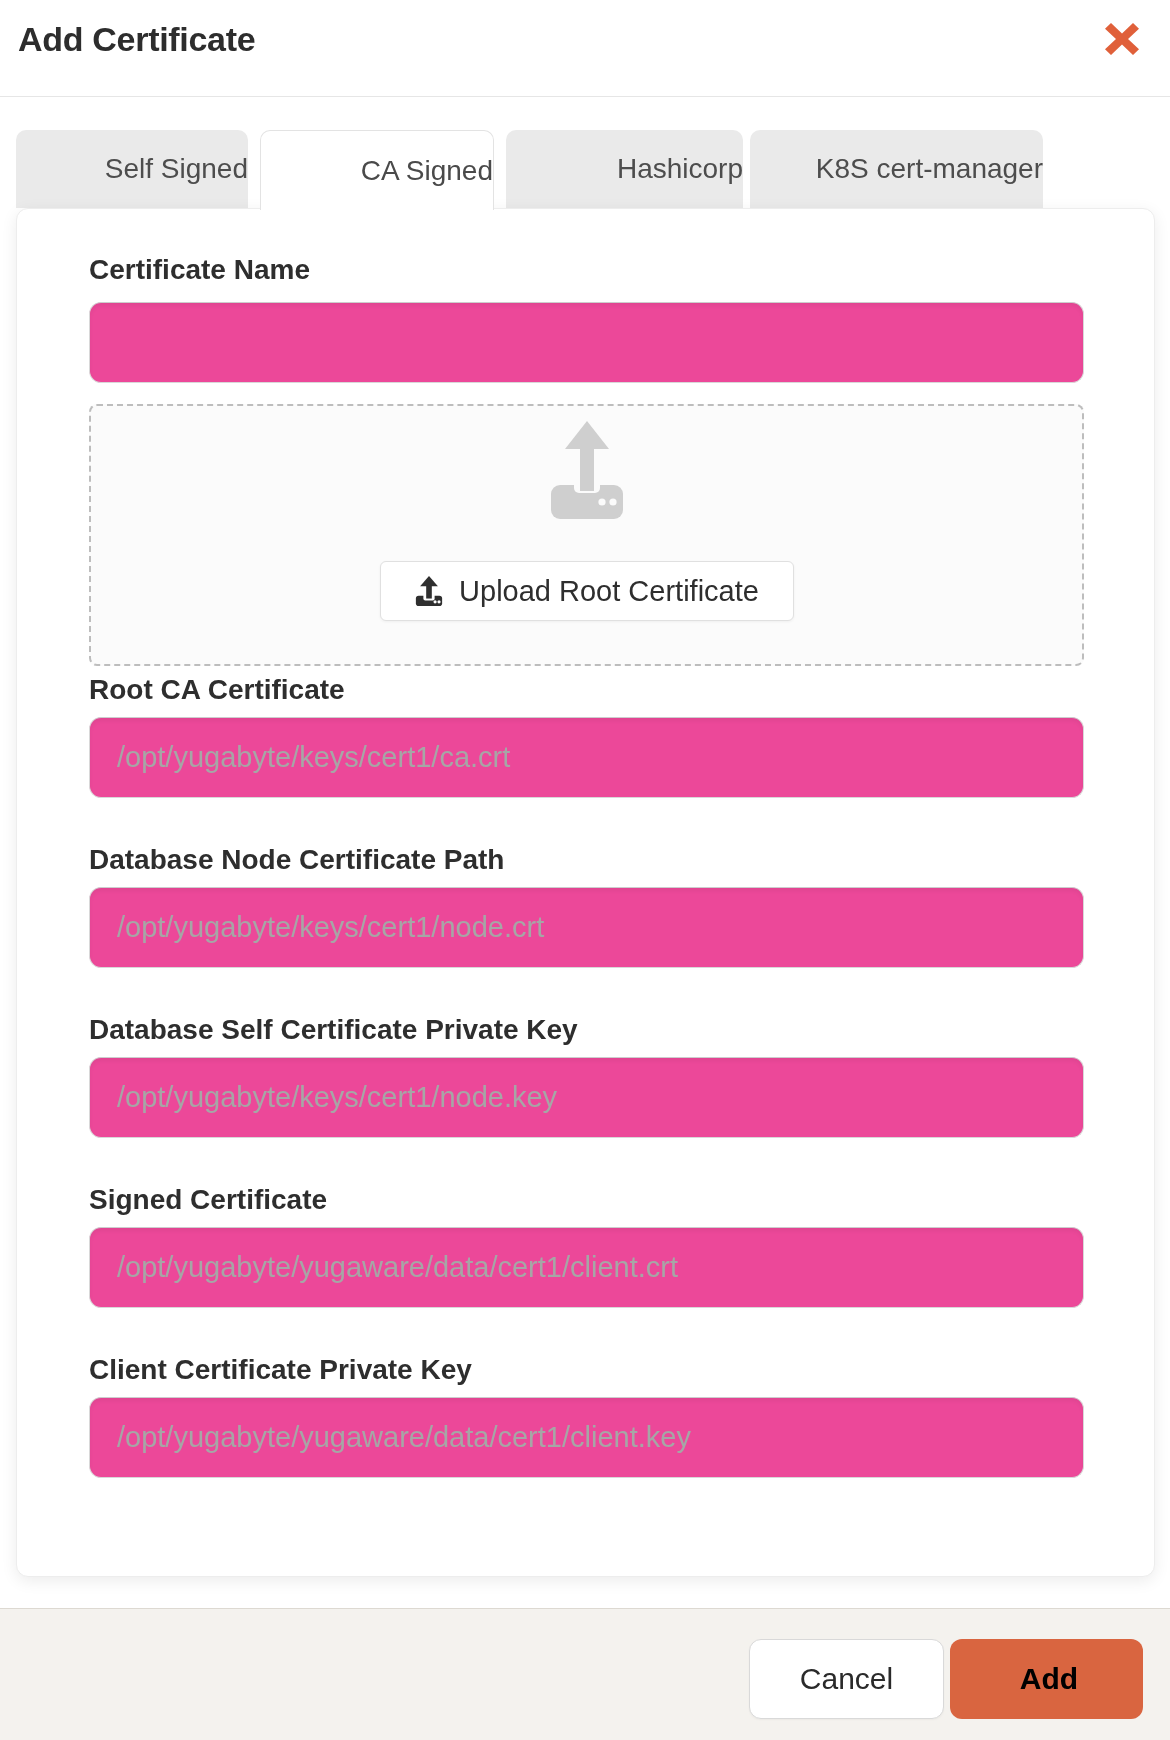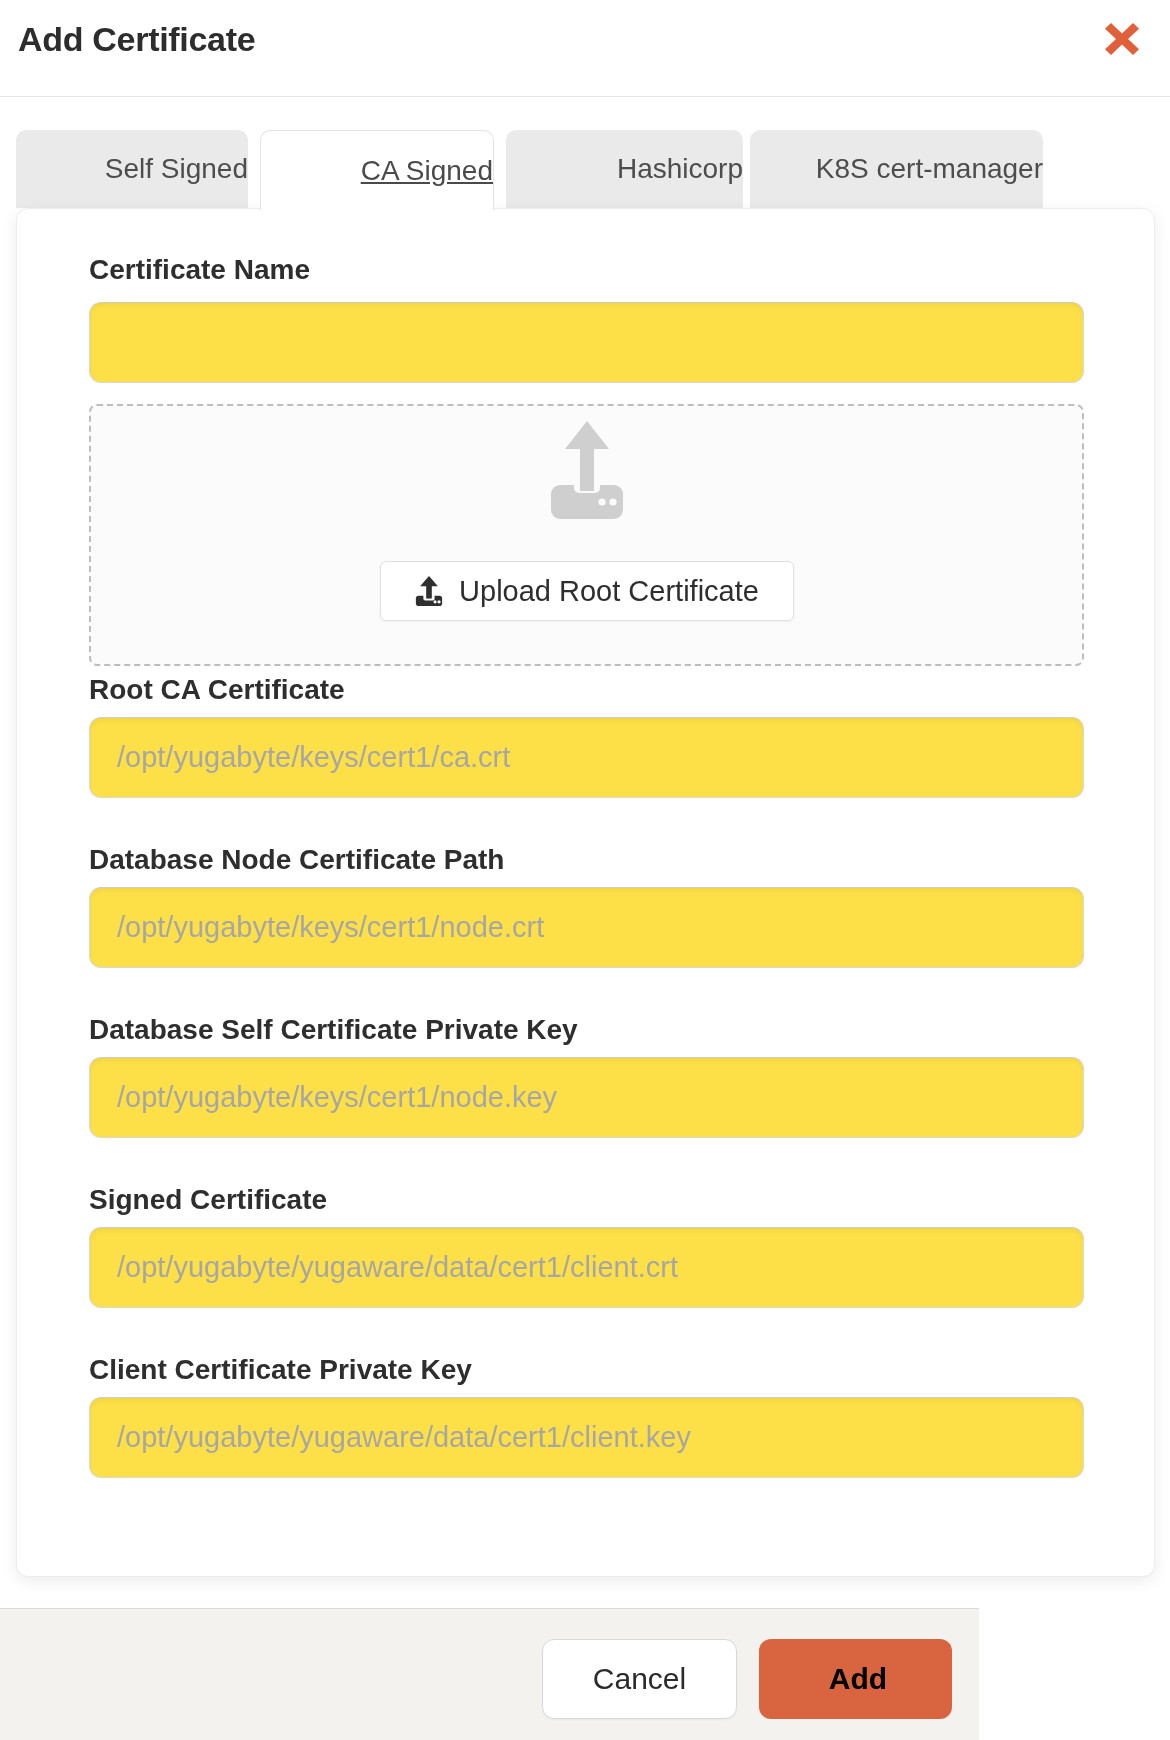--- a/index.html
+++ b/index.html
@@ -32,42 +32,42 @@
     display:flex;align-items:center;justify-content:flex-end;
     font-size:28px;color:#4d4d4d;
     background:#eaeaea;border-radius:10px 10px 0 0;
     cursor:pointer;box-sizing:border-box;z-index:1;
   }
   .tab.active{
     background:#ffffff;border:1px solid #e3e3e3;border-bottom:none;
     height:80px;z-index:3;color:#4a4a4a;
   }
   .tab-self-signed{left:16px;width:232px;}
-  .tab-ca-signed{left:260px;width:234px;text-decoration:underline;}
+  .tab-ca-signed{left:260px;width:234px;}
   .tab-hashicorp{left:506px;width:237px;}
   .tab-k8s{left:750px;width:293px;}
 
   
   .panel{
     position:absolute;left:16px;top:208px;width:1139px;height:1369px;
     background:#ffffff;border:1px solid #ededed;border-radius:12px;
     box-shadow:0 4px 16px rgba(0,0,0,0.08);
     box-sizing:border-box;z-index:2;
   }
 
   .field-label{
     position:absolute;left:72px;
     font-size:28px;font-weight:600;color:#2e2e2e;line-height:28px;
     white-space:nowrap;
   }
   .text-input{
     position:absolute;left:72px;width:995px;height:81px;
     box-sizing:border-box;
     border:1px solid #d8d8d8;border-top-color:#cdcdcd;
-    border-radius:12px;background:#fde047;
+    border-radius:12px;background:#ec4899;
     box-shadow:inset 0 3px 4px rgba(0,0,0,0.05);
     padding:0 27px;font-family:"Liberation Sans", sans-serif;
     font-size:29px;color:#333333;outline:none;
   }
   .text-input::placeholder{color:#a6a6a6;opacity:1;}
 
   .cert-name-label{top:47px;text-align:center;}
   .cert-name-input{top:93px;}
 
   
@@ -93,25 +93,25 @@
 
   
   .group{position:absolute;left:0;top:0;width:100%;}
   .group .field-label{top:0;}
   .group .text-input{top:41px;}
   .g0{top:467px;} .g1{top:637px;} .g2{top:807px;} .g3{top:977px;} .g4{top:1147px;}
   .group-wrap{position:absolute;left:0;top:0;width:100%;height:100%;}
 
   
   .footer{
-    position:absolute;left:0;top:1608px;width:979px;height:132px;
+    position:absolute;left:0;top:1608px;width:1170px;height:132px;
     background:#f4f2ee;border-top:1px solid #ddd9d2;
     box-sizing:border-box;
     display:flex;justify-content:flex-end;align-items:flex-start;
-    gap:22px;padding:30px 27px 0 0;
+    gap:6px;padding:30px 27px 0 0;
   }
   .btn{
     height:80px;border-radius:12px;box-sizing:border-box;
     font-family:"Liberation Sans", sans-serif;font-size:30px;
     display:flex;align-items:center;justify-content:center;
     cursor:pointer;border:none;
   }
   .btn-cancel{
     width:195px;background:#ffffff;border:1px solid #d9d9d9;color:#2a2a2a;
     box-shadow:0 1px 2px rgba(0,0,0,0.04);

